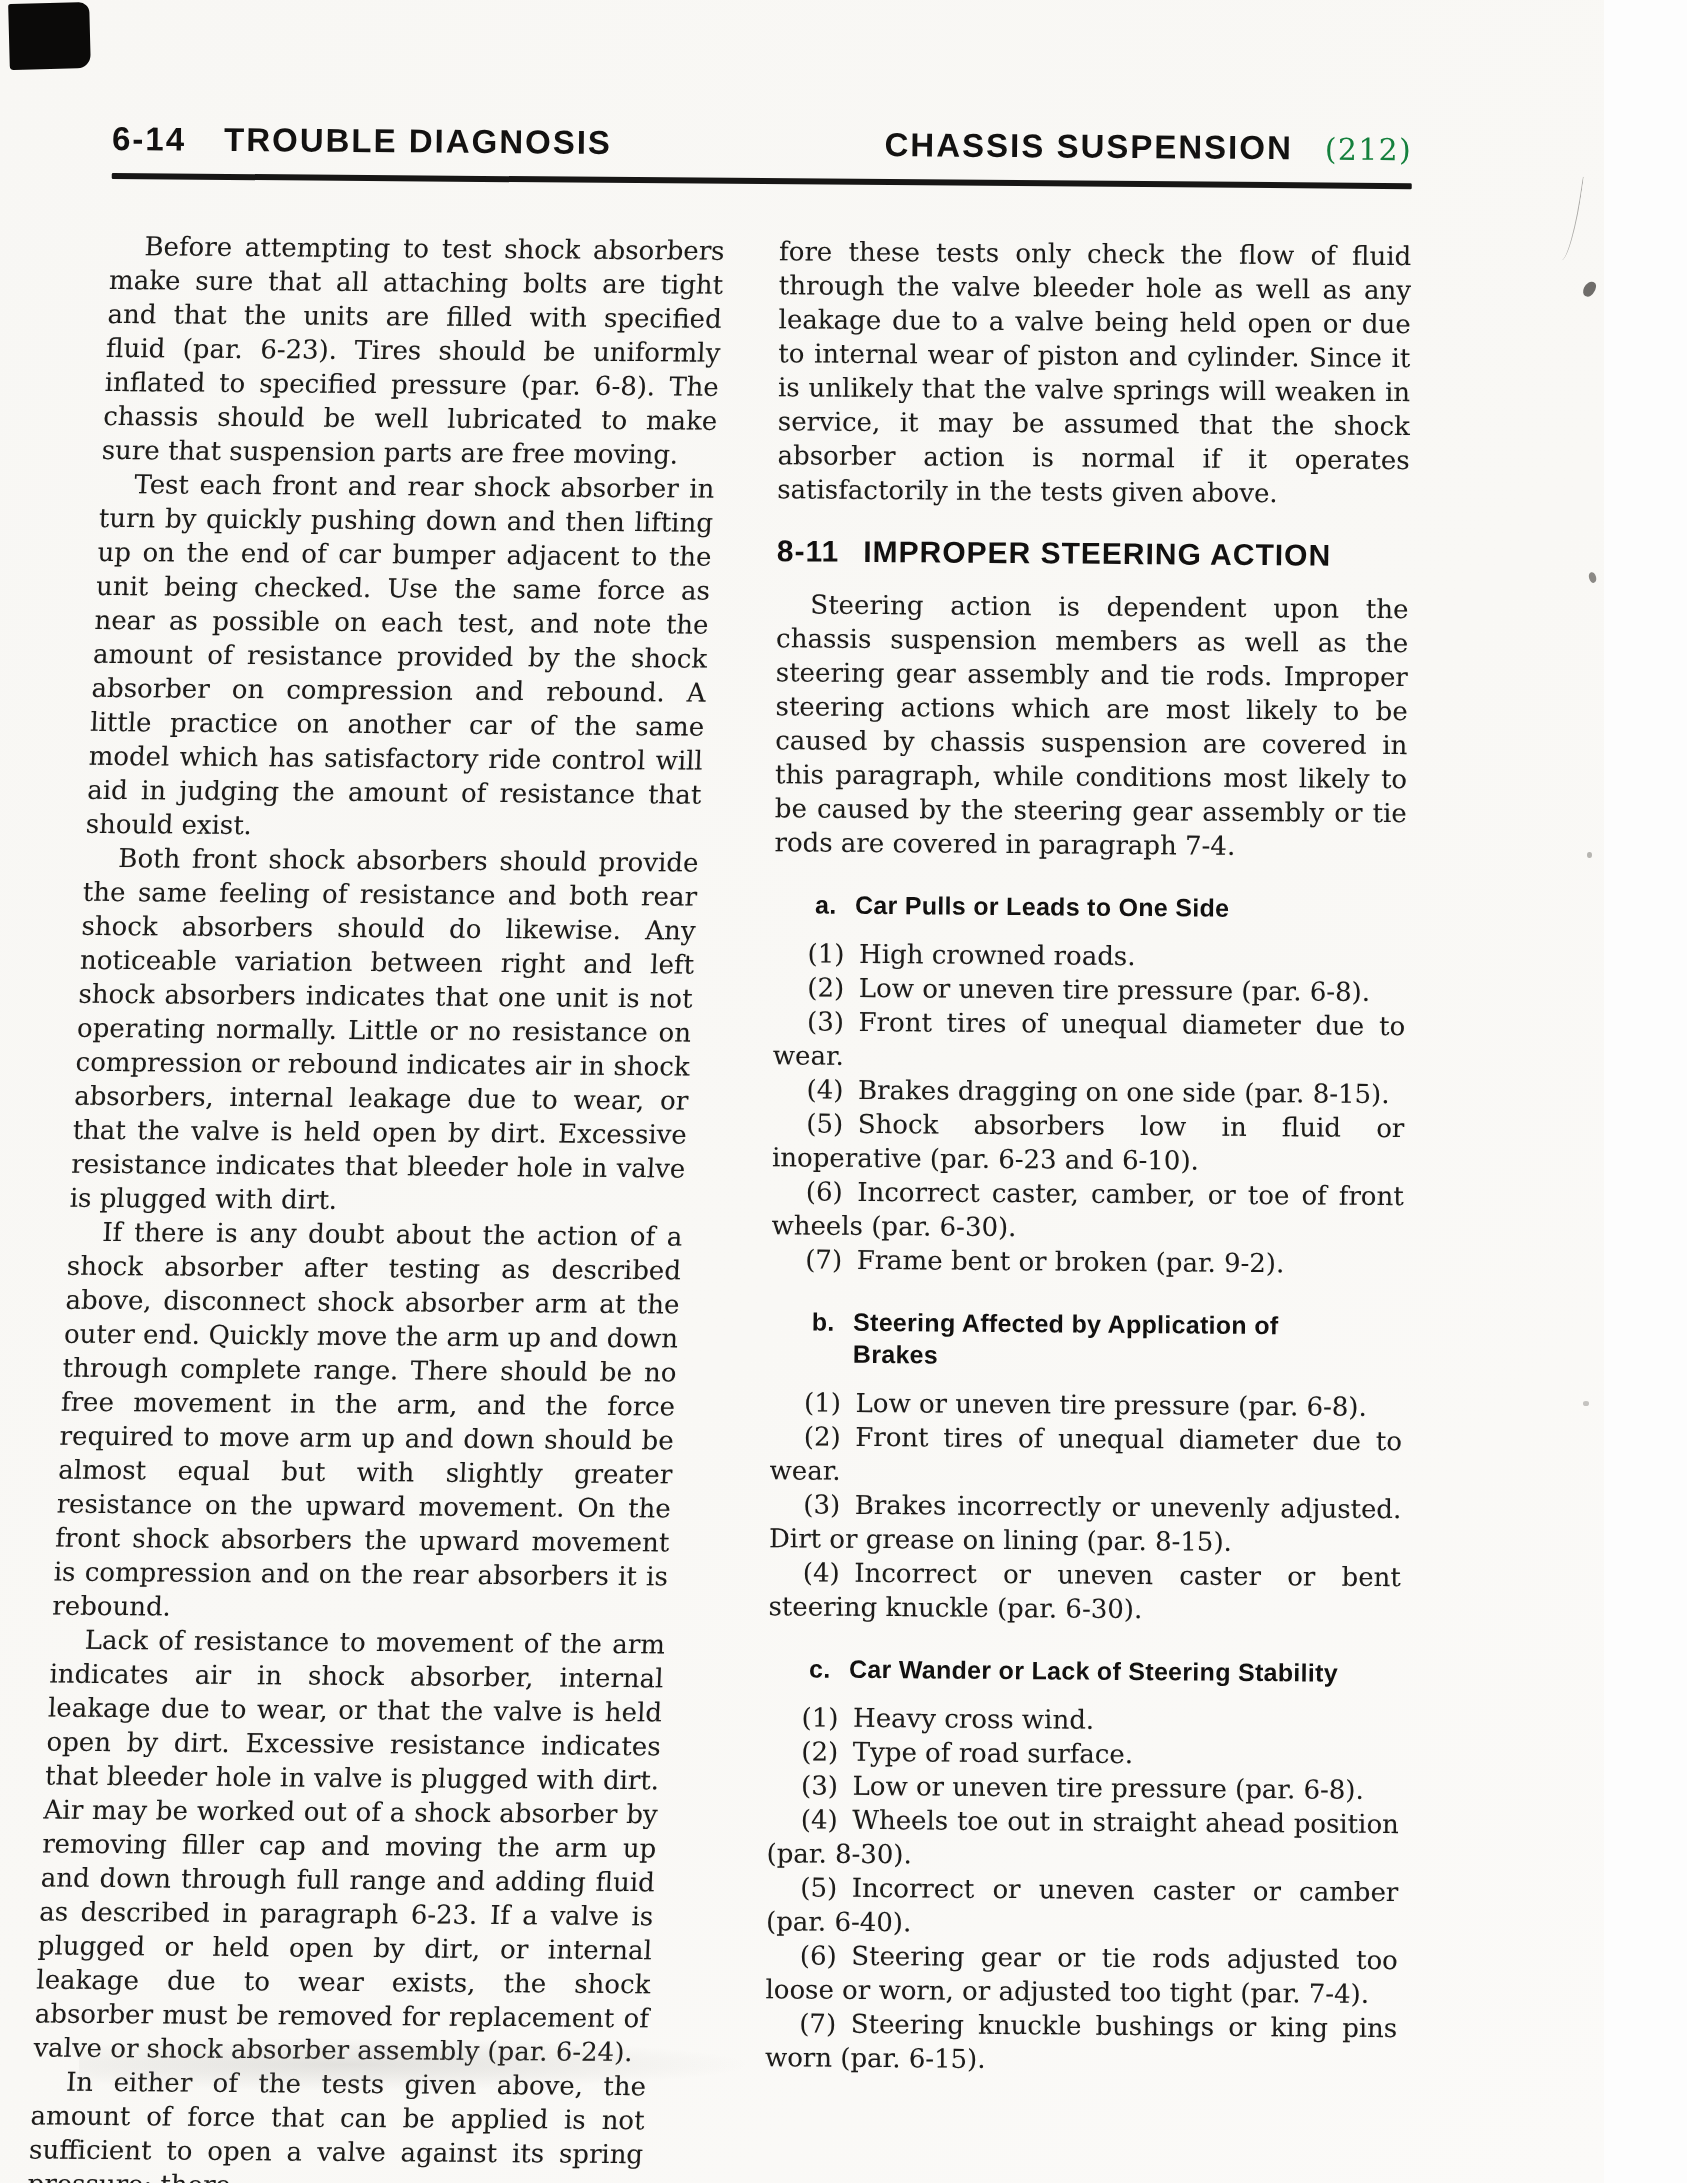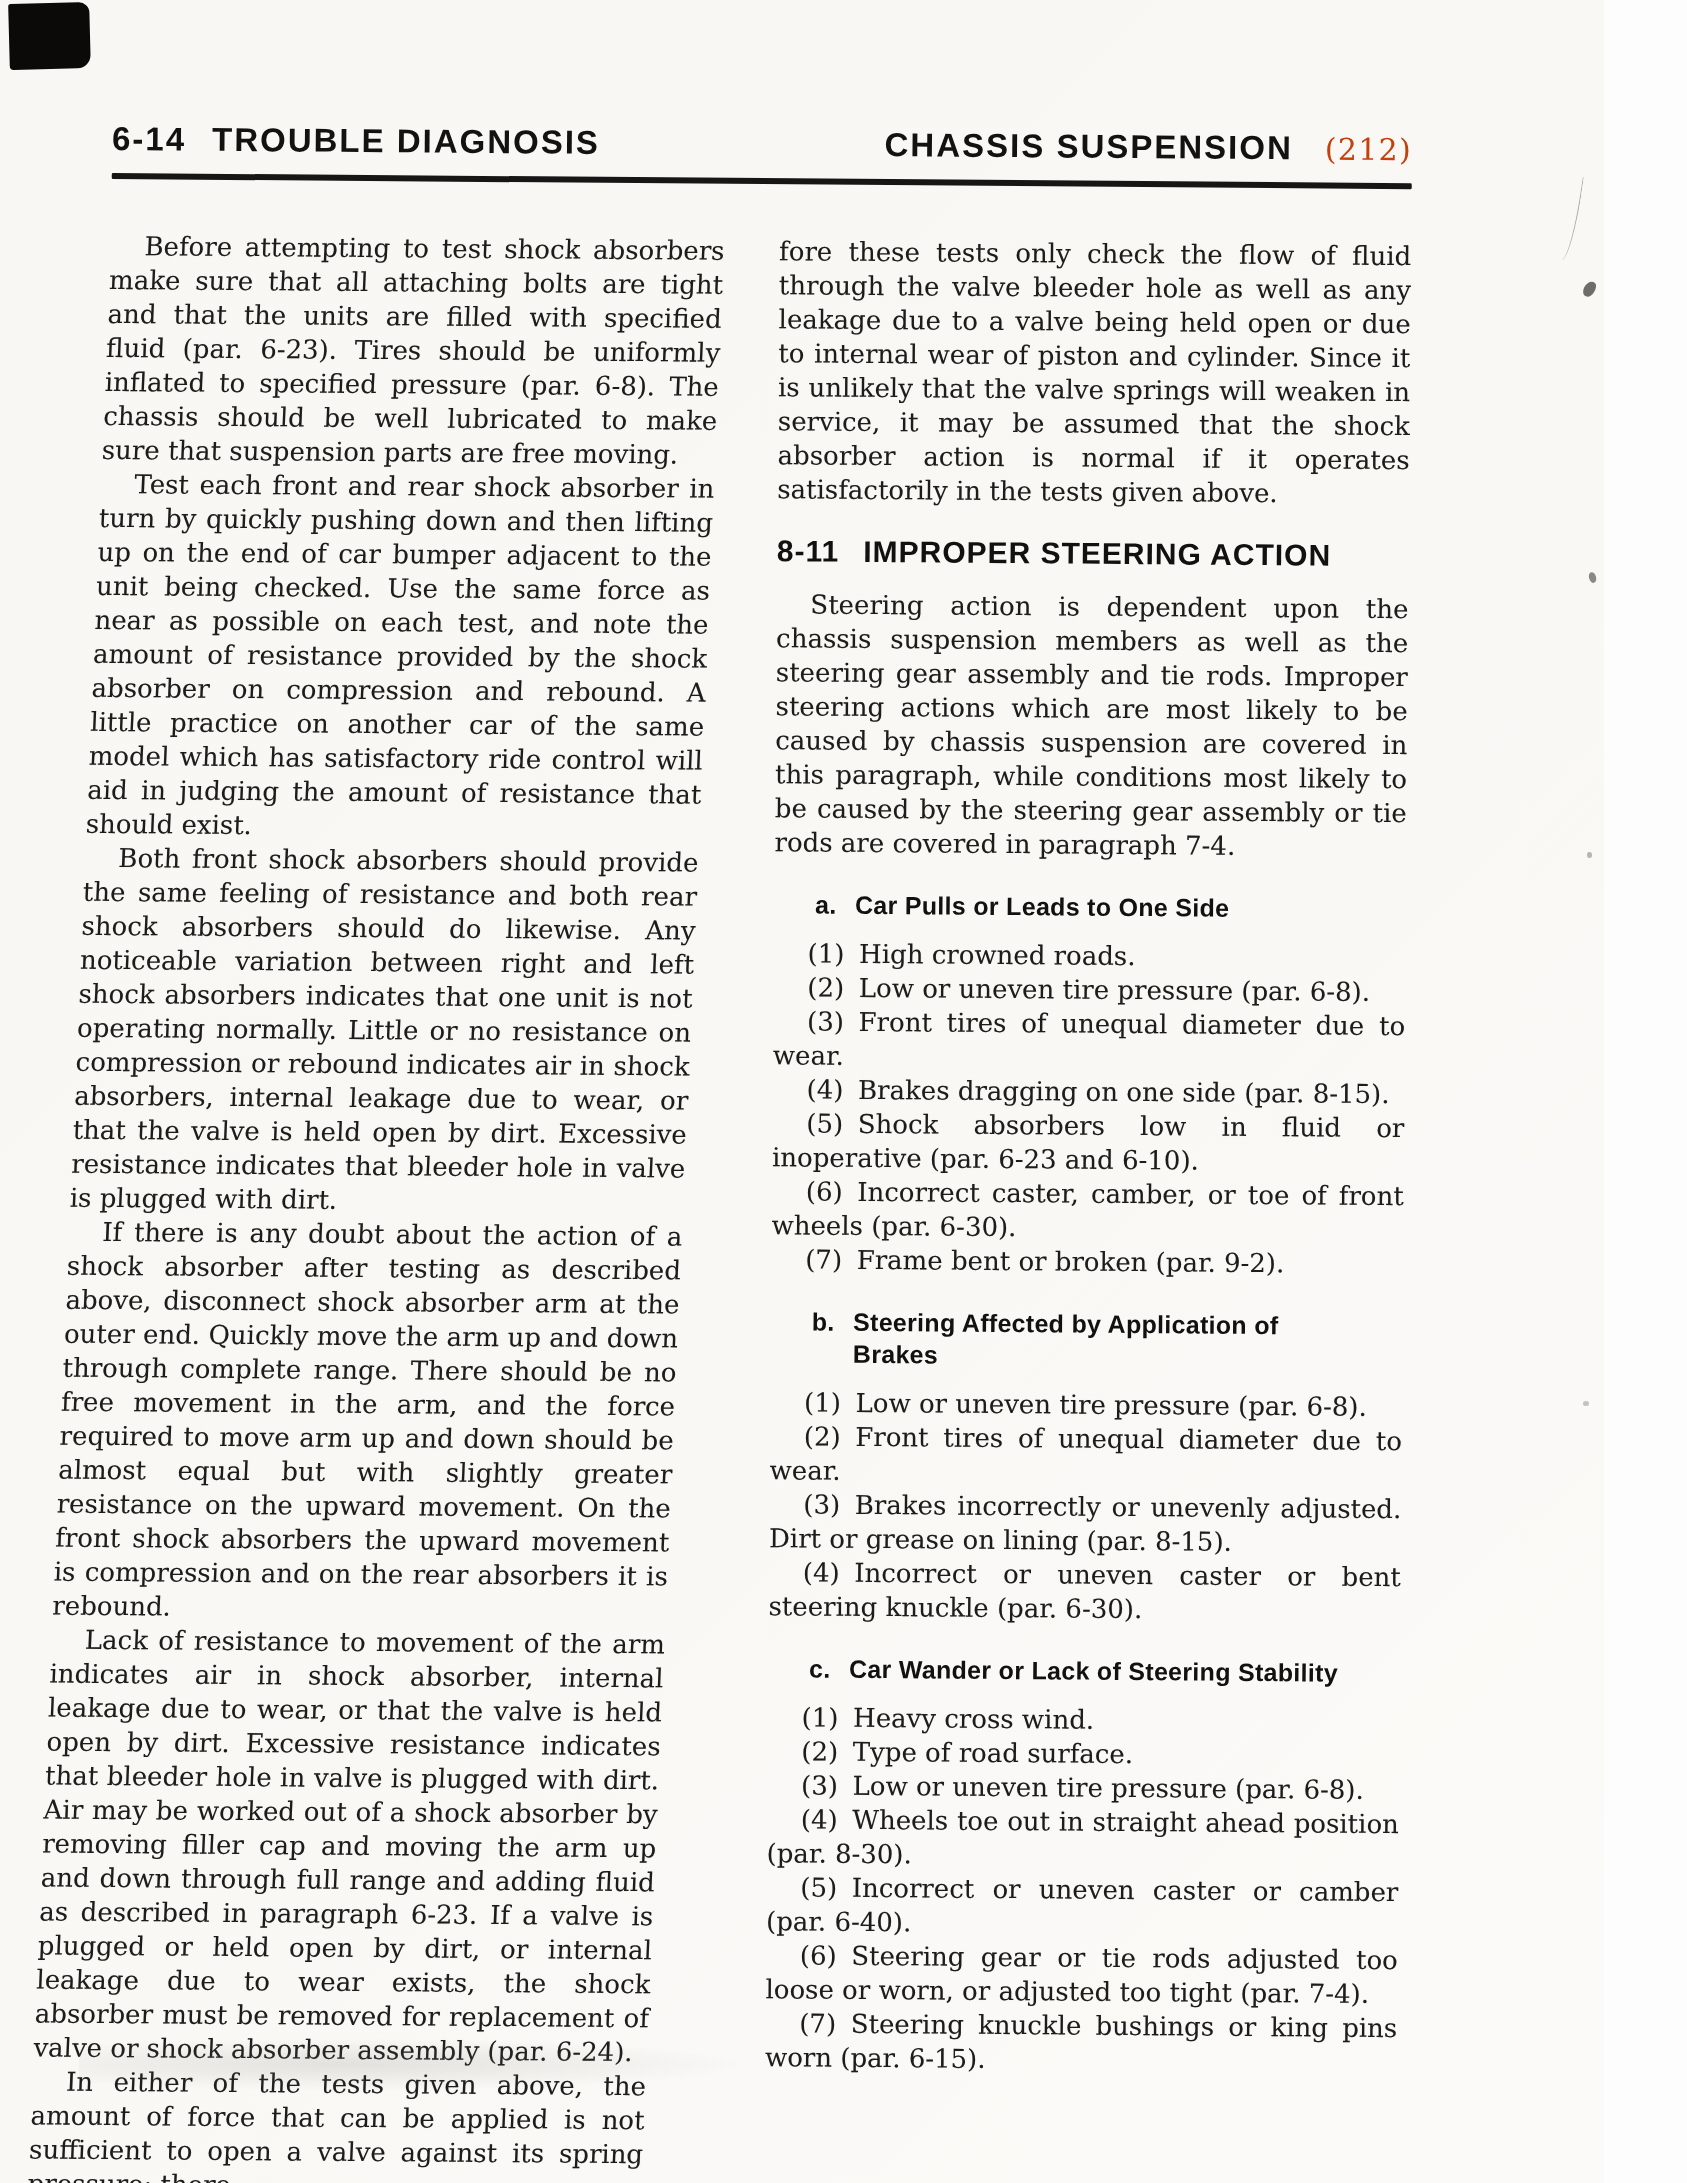--- a/index.html
+++ b/index.html
@@ -58,25 +58,25 @@
   .page-header {
     width:1300px;
     display:flex; justify-content:space-between; align-items:baseline;
     line-height:33px;
     white-space:nowrap;
   }
   .hdr-sans {
     font-family:"Liberation Sans","DejaVu Sans",sans-serif;
     font-weight:bold; font-size:33px; letter-spacing:2px; color:#131211;
   }
-  .hdr-num { margin-right:26px; }
+  .hdr-num { margin-right:38px; }
   .hdr-right { display:flex; align-items:baseline; gap:32px; }
   .hdr-page {
     font-family:"DejaVu Serif","Liberation Serif",serif;
-    font-weight:normal; font-size:30px; letter-spacing:1.3px; color:#c2410c;
+    font-weight:normal; font-size:30px; letter-spacing:1.3px; color:#15803d;
   }
   .rule {
     width:1300px; height:6px; background:#171615; margin-top:10px;
     border-radius:1.3px;
   }
   .columns {
     margin-top:50px;
     display:flex; gap:54px;
     font-size:26px; line-height:34px;
     text-align:justify;

